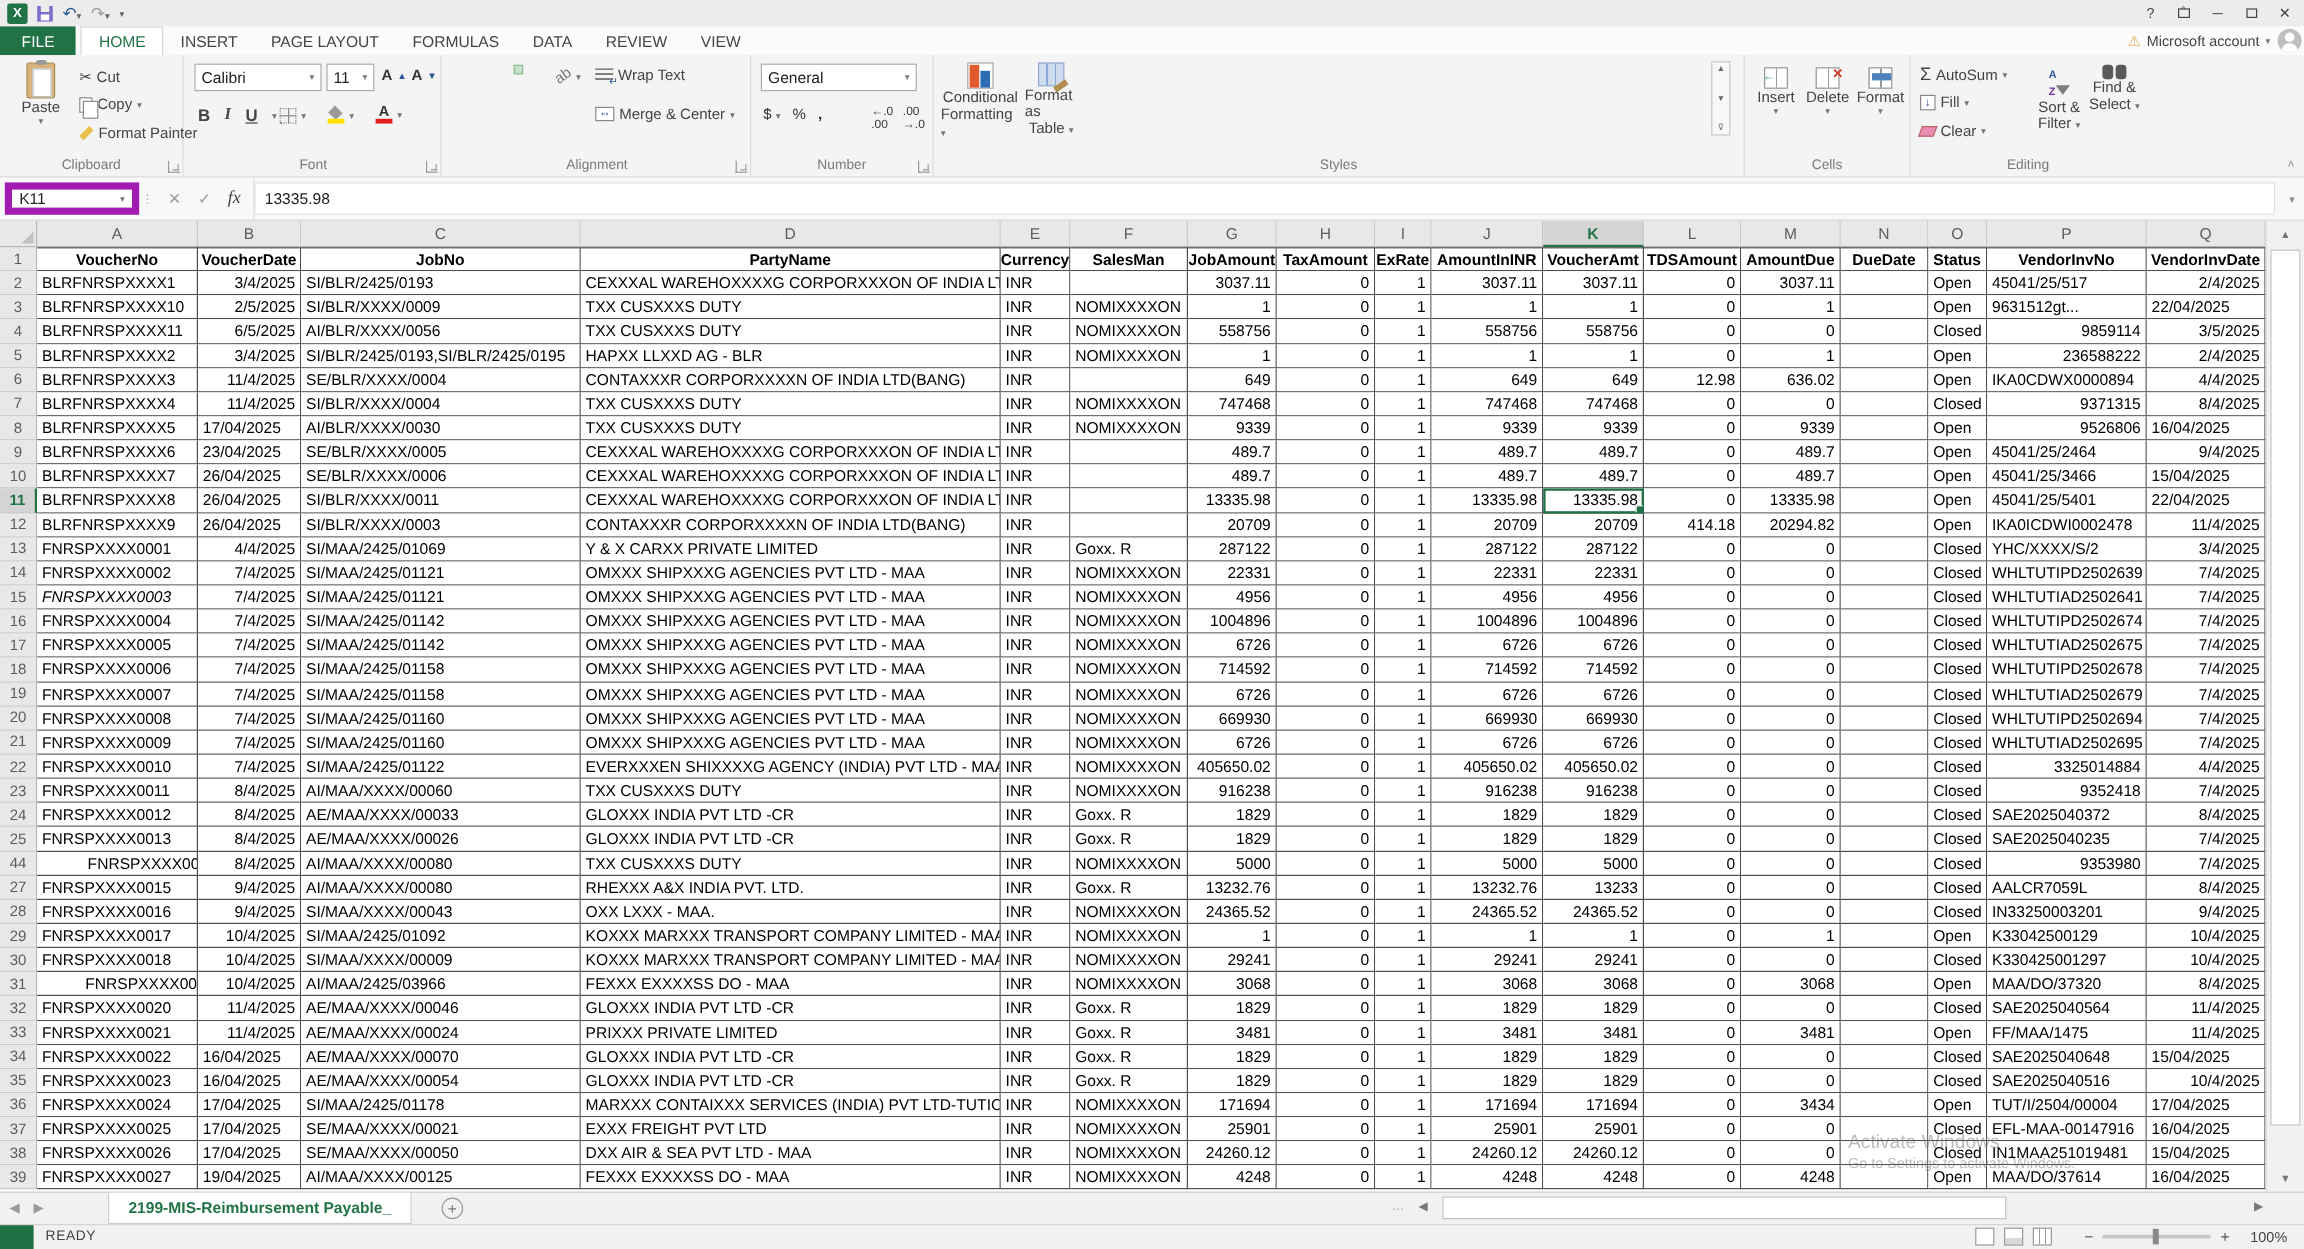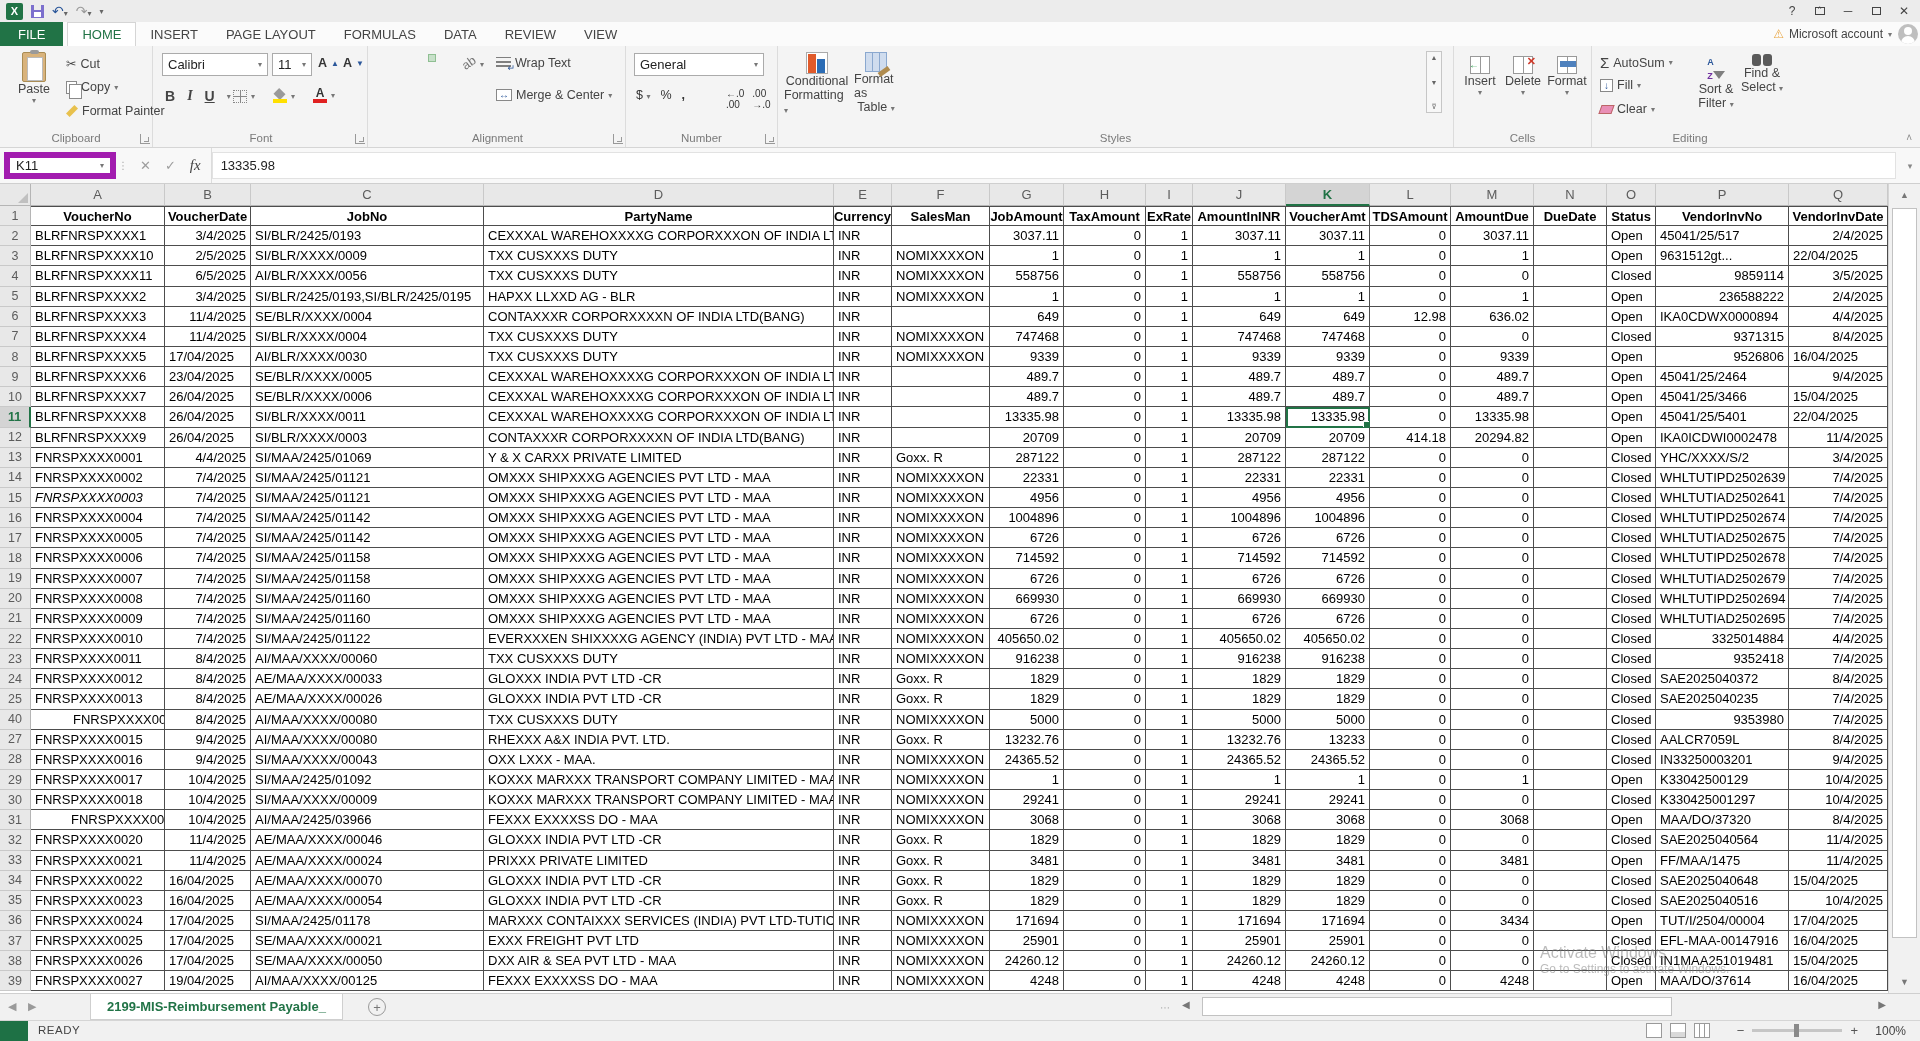--- a/index.html
+++ b/index.html
@@ -928,21 +928,21 @@
         <div class="cell rt" style="width: 93px;">1829</div>
         <div class="cell rt" style="width: 84px;">1829</div>
         <div class="cell rt" style="width: 81px;">0</div>
         <div class="cell rt" style="width: 83px;">0</div>
         <div class="cell" style="width: 73px;"></div>
         <div class="cell" style="width: 49px;">Closed</div>
         <div class="cell" style="width: 133px;">SAE2025040235</div>
         <div class="cell rt" style="width: 99px;">7/4/2025</div>
       </div>
       <div class="g-row">
-        <div class="rowhead" style="width: 31px;">40</div>
+        <div class="rowhead" style="width: 31px;">44</div>
         <div class="cell" style="width: 134px; padding-left: 42px;">FNRSPXXXX0014</div>
         <div class="cell rt" style="width: 86px;">8/4/2025</div>
         <div class="cell" style="width: 233px;">AI/MAA/XXXX/00080</div>
         <div class="cell" style="width: 350px;">TXX CUSXXXS DUTY</div>
         <div class="cell" style="width: 58px;">INR</div>
         <div class="cell" style="width: 98px;">NOMIXXXXON</div>
         <div class="cell rt" style="width: 74px;">5000</div>
         <div class="cell rt" style="width: 82px;">0</div>
         <div class="cell rt" style="width: 47px;">1</div>
         <div class="cell rt" style="width: 93px;">5000</div>

